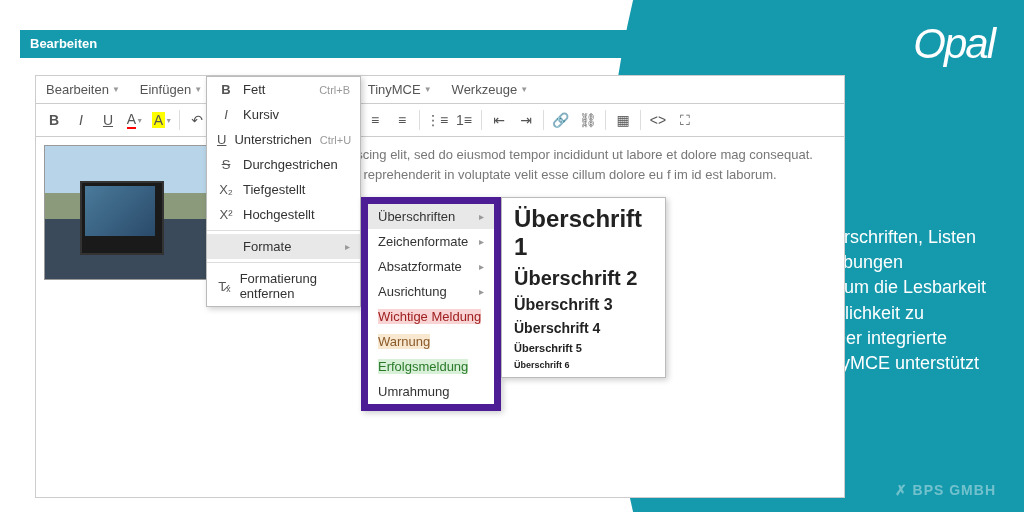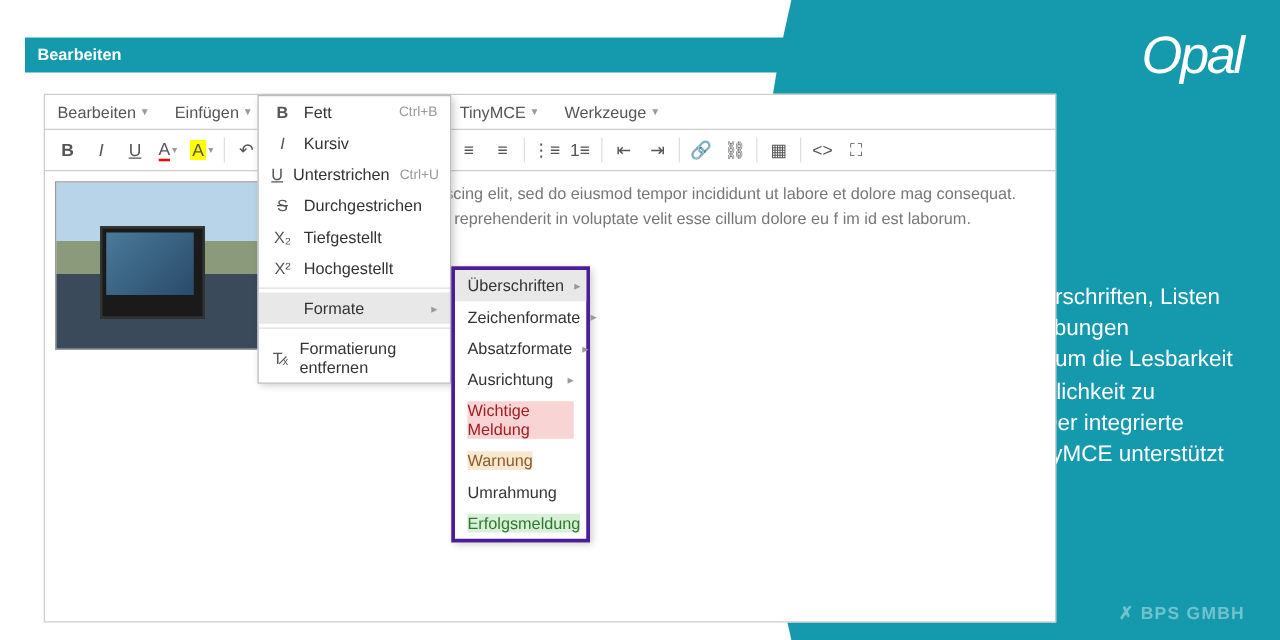--- a/index.html
+++ b/index.html
@@ -21,21 +21,21 @@
 .photo{float:left;width:175px;height:135px;margin:0 10px 10px 0;background:linear-gradient(180deg,#b8d4e8 0%,#b8d4e8 35%,#8a9a7a 35%,#8a9a7a 55%,#3a4a5a 55%,#3a4a5a 100%);position:relative;border:1px solid #999}
 .photo::before{content:"";position:absolute;left:35px;top:35px;width:80px;height:70px;background:#1a1a1a;border:2px solid #333}
 .photo::after{content:"";position:absolute;left:40px;top:40px;width:70px;height:50px;background:linear-gradient(135deg,#4a7a9a,#2a4a6a)}
 .dd1{position:absolute;left:170px;top:0;width:155px;background:#fff;border:1px solid #bbb;box-shadow:2px 2px 6px rgba(0,0,0,0.2);font-size:13px;z-index:10}
 .dd-item{padding:5px 10px;display:flex;align-items:center;gap:8px;color:#333;cursor:pointer}
 .dd-item.highlight{background:#e8e8e8}
 .dd-icon{width:18px;text-align:center;color:#555;font-size:13px}
 .dd-shortcut{margin-left:auto;color:#999;font-size:11px}
 .dd-arrow{margin-left:auto;color:#999;font-size:10px}
 .dd-sep{height:1px;background:#ddd;margin:3px 0}
-.dd2{position:absolute;left:325px;top:137px;width:111px;background:#fff;border:3px solid #4c1d95;box-shadow:2px 2px 6px rgba(0,0,0,0.2);font-size:13px;z-index:11}
+.dd2{position:absolute;left:325px;top:121px;width:140px;background:#fff;border:7px solid #4c1d95;box-shadow:2px 2px 6px rgba(0,0,0,0.2);font-size:13px;z-index:11}
 .dd2 .highlight-blue{background:#d4e8f0;color:#2a6a8a}
 .dd2 .highlight-orange{background:#f8e8d0;color:#8a5a2a}
 .dd2 .highlight-red{background:#f8d4d4;color:#a02020}
 .dd2 .highlight-green{background:#d8f0d8;color:#2a7a2a}
 .dd3{position:absolute;left:465px;top:121px;width:165px;background:#fff;border:1px solid #bbb;box-shadow:2px 2px 6px rgba(0,0,0,0.2);z-index:12;padding:4px 0}
 .h-item{padding:3px 12px;color:#222;font-weight:bold;cursor:pointer}
 .h1{font-size:24px}.h2{font-size:20px}.h3{font-size:16px}.h4{font-size:14px}.h5{font-size:11px}.h6{font-size:9px}
 </style>
 </head>
 <body>
@@ -180,20 +180,28 @@
         <span>Ausrichtung</span>
         <span class="dd-arrow">▸</span>
       </div>
     <div class="dd-item">
         <span class="highlight-red">Wichtige Meldung</span>
       </div>
     <div class="dd-item">
         <span class="highlight-orange">Warnung</span>
       </div>
     <div class="dd-item">
+        <span class="highlight-green">Erfolgsmeldung</span>
+      </div>
+    <div class="dd-item">
         <span>Umrahmung</span>
       </div>
-    <div class="dd-item">
-        <span class="highlight-green">Erfolgsmeldung</span>
-      </div>
-  </div>
-
+  </div>
+
+  <div class="dd3">
+    <div class="h-item h1">Überschrift 1</div>
+    <div class="h-item h2">Überschrift 2</div>
+    <div class="h-item h3">Überschrift 3</div>
+    <div class="h-item h4">Überschrift 4</div>
+    <div class="h-item h5">Überschrift 5</div>
+    <div class="h-item h6">Überschrift 6</div>
+  </div>
 </div>
 
 </body></html>

